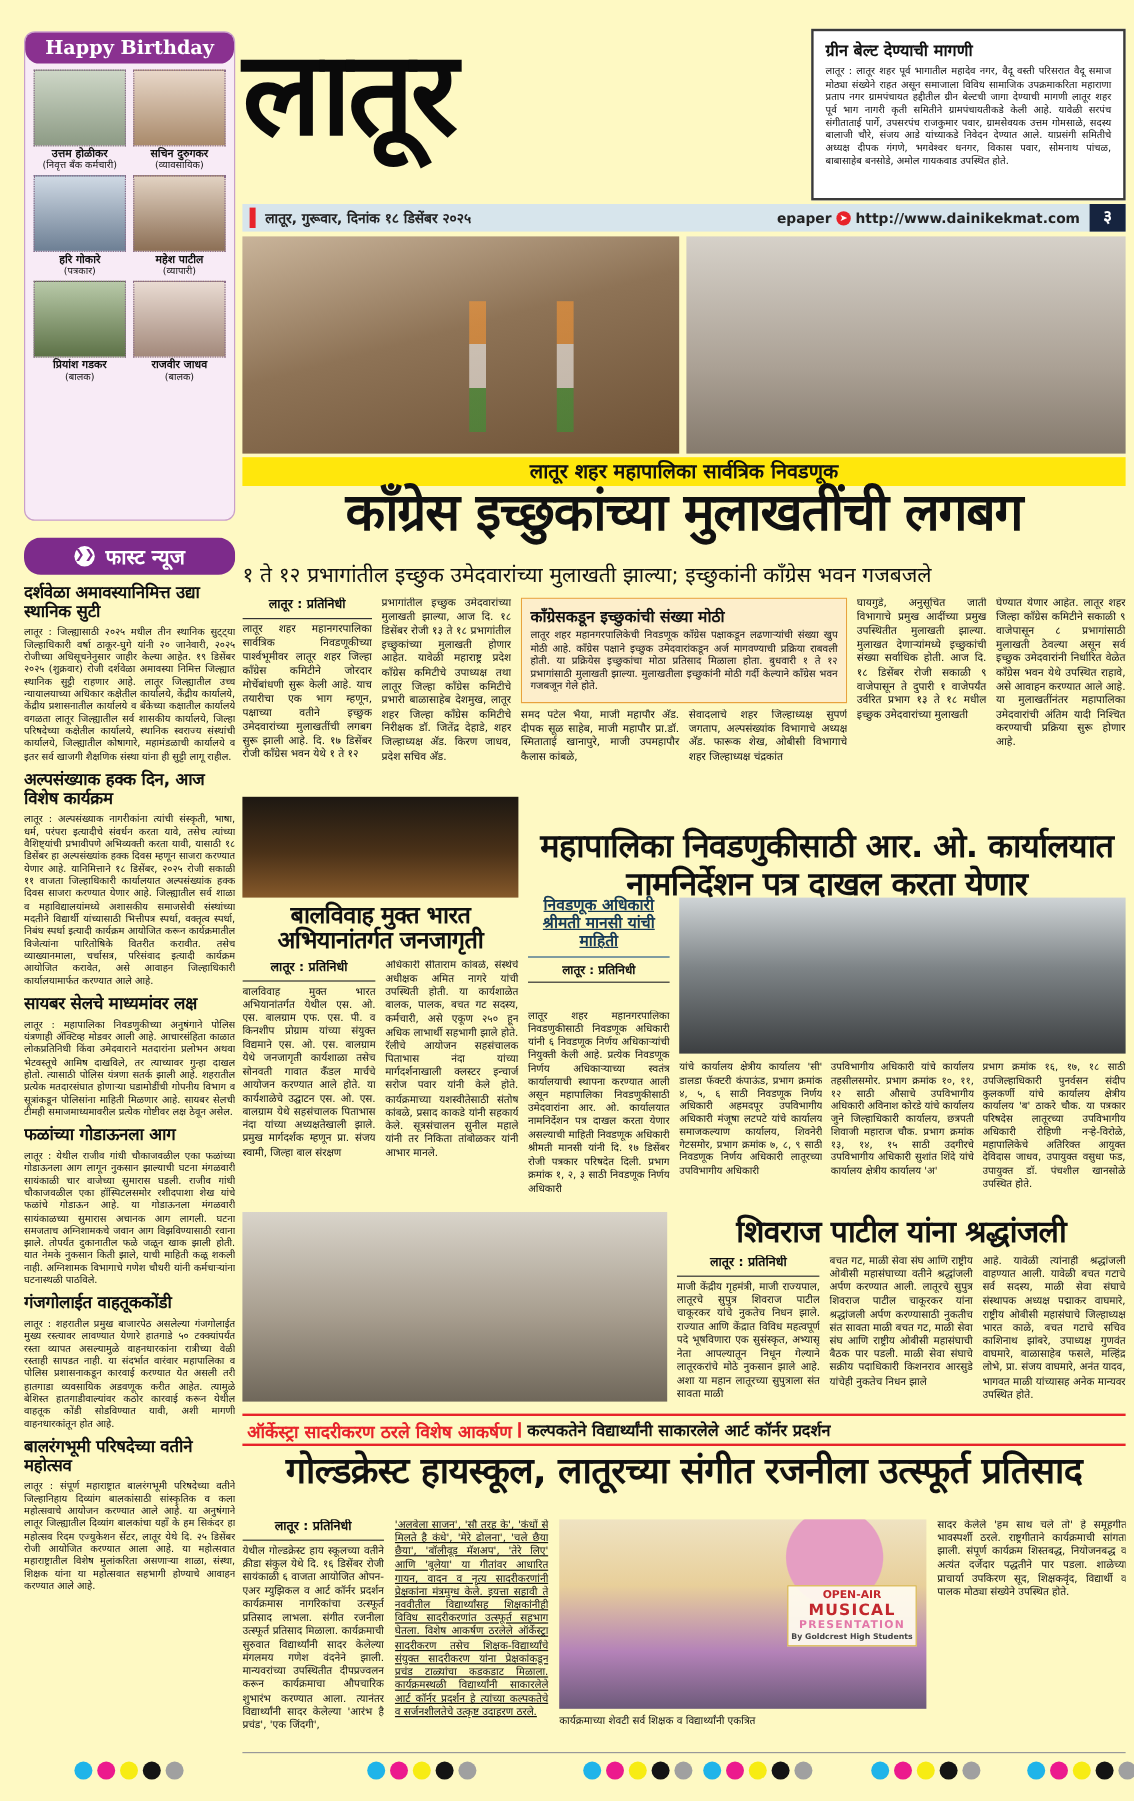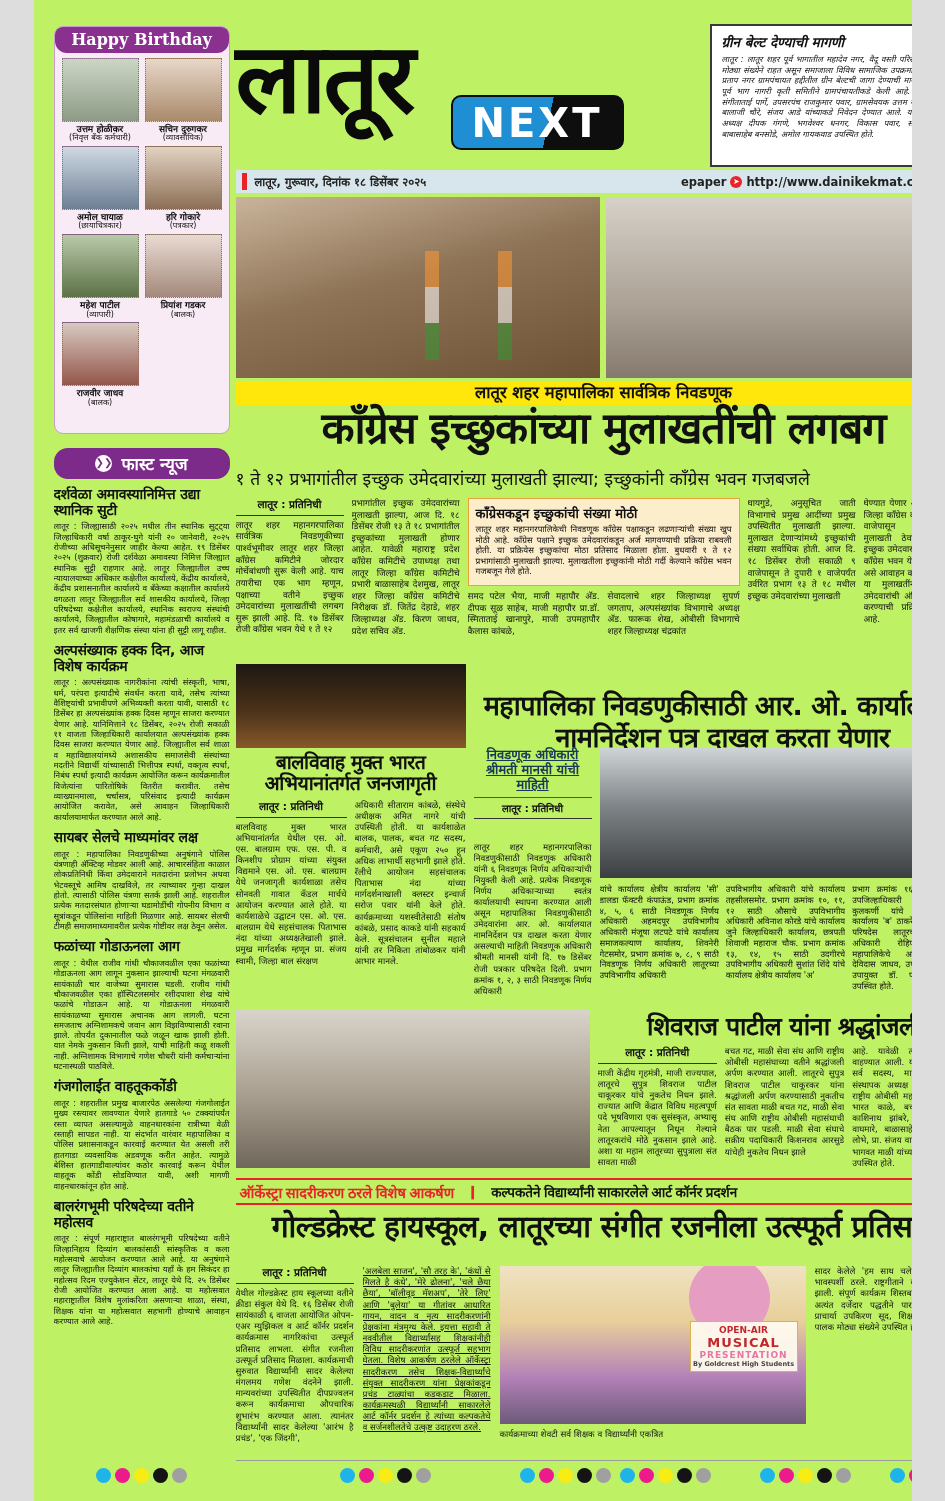--- a/index.html
+++ b/index.html
@@ -1,17 +1,17 @@
 <!DOCTYPE html>
 <html><head>
 <meta charset="utf-8">
 <style>
   * { margin:0; padding:0; box-sizing:border-box; }
   body { background:#ddd; font-family:"DejaVu Sans","Liberation Sans",sans-serif; color:#111; }
-  .page { position:relative; width:878px; height:1501px; margin:0 auto; background:#bef264; overflow:hidden; }
+  .page { position:relative; width:945px; height:1501px; margin:0 auto; background:#fef9c3; overflow:hidden; }
   .abs { position:absolute; }
   .jt { text-align:justify; }
   .clip { overflow:hidden; }
 
   
   .bday { left:20px; top:26px; width:176px; height:408px; background:#f8ebf6; border:1px solid #c9a0c9; border-radius:9px; }
   .bday-header { background:#8a3190; color:#fff; border-radius:8px 8px 12px 12px; text-align:center; font-family:"DejaVu Serif","Liberation Serif",serif; font-weight:bold; font-size:16px; padding:3px 0 4px; }
   .bday-grid { display:grid; grid-template-columns:1fr 1fr; gap:3px 6px; padding:5px 7px; }
   .bday-cell { text-align:center; }
   .bday-photo { width:100%; height:64px; border:1px dotted #8a6b8a; background:linear-gradient(180deg,#cdd6c6,#8d9b85); }
@@ -41,21 +41,21 @@
 
   
   .city-title { left:202px; top:28px; width:260px; font-size:97px; font-weight:900; line-height:1.05; letter-spacing:-3px; color:#0a0a0a; }
   .tagline { left:455px; top:36px; width:140px; text-align:center; color:#e8232a; }
   .tagline-small { font-size:14px; font-weight:bold; }
   .tagline-brand { font-size:37px; font-weight:900; line-height:0.95; letter-spacing:-1px; }
   .next-logo { left:417px; top:95px; width:173px; height:55px; border-radius:10px;
      background:linear-gradient(102deg,#1f8ed2 0 56%,#0e0e0e 56% 100%);
      color:#fff; display:flex; align-items:center; justify-content:center; font-size:40px; font-weight:900; letter-spacing:3px; border:2px solid #0e0e0e; }
 
-  .greenbelt { left:676px; top:24px; width:262px; height:143px; border:2px solid #3a3a3a; padding:7px 10px; background:#fff;font-style:italic; }
+  .greenbelt { left:676px; top:24px; width:262px; height:143px; border:2px solid #3a3a3a; padding:7px 10px; background:#fff; }
   .greenbelt h2 { font-size:13.5px; margin-bottom:3px; }
   .greenbelt p { font-size:8.2px; line-height:1.3; text-align:justify; }
 
   .datebar { left:202px; top:170px; width:736px; height:23px; background:#d7e5ec; display:flex; align-items:center; }
   .datebar .redbar { width:5px; height:17px; background:#e8232a; margin:0 8px 0 6px; }
   .datebar .dtext { font-size:11.5px; font-weight:bold; color:#222; }
   .datebar .spacer { flex:1; }
   .datebar .etext { font-size:11.5px; color:#222; font-weight:bold; display:flex; align-items:center; gap:4px; }
   .epaper-ic { width:12px; height:12px; background:#e8232a; border-radius:50%; color:#fff; font-size:8px; line-height:12px; text-align:center; }
   .pagenum { width:30px; height:23px; background:#16243f; color:#fff; font-size:14px; font-weight:bold; text-align:center; line-height:23px; margin-left:8px; }
@@ -99,21 +99,21 @@
   .ro-cols { left:566px; top:884px; width:372px; height:124px; display:flex; gap:7px; }
   .ro-cols .col { flex:1; font-size:8.4px; line-height:1.28; }
 
   
   .shivraj { left:564px; top:1008px; width:374px; height:166px; }
   .shivraj h2 { font-size:25px; font-weight:900; text-align:center; letter-spacing:-0.5px; margin-bottom:4px; }
   .shv-cols { display:flex; gap:8px; height:126px; overflow:hidden; }
   .shv-cols .col { flex:1; font-size:8.6px; line-height:1.3; }
 
   
-  .orch { left:202px; top:1178px; width:736px; height:27px; border-top:2.5px solid #e8232a; border-bottom:2px solid #e8232a; display:flex; align-items:center; gap:13px; padding:0 4px;font-family:Liberation Serif, serif; }
+  .orch { left:202px; top:1178px; width:736px; height:27px; border-top:2.5px solid #e8232a; border-bottom:2px solid #e8232a; display:flex; align-items:center; gap:1px; padding:0 4px; }
   .orch .r { color:#e8232a; font-weight:900; font-size:14.5px; }
   .orch .sep { color:#e8232a; font-weight:900; font-size:13px; }
   .orch .b { color:#111; font-weight:bold; font-size:13.5px; }
 
   
   .gc-head { left:202px; top:1210px; width:736px; text-align:center; font-size:30px; font-weight:900; line-height:1.1; letter-spacing:-0.5px; }
   .gc-row { left:202px; top:1266px; width:736px; height:192px; display:flex; gap:9px; }
   .gc-row .col { font-size:8.6px; line-height:1.3; }
   .gc-c1 { width:118px; min-width:118px; }
   .gc-c2 { width:128px; min-width:128px;text-decoration:underline; }
@@ -149,25 +149,20 @@
         <div class="bday-name">उत्तम होळीकर</div>
         <div class="bday-role">(निवृत्त बँक कर्मचारी)</div>
       </div>
       <div class="bday-cell">
         <div class="bday-photo"></div>
         <div class="bday-name">सचिन दुरुगकर</div>
         <div class="bday-role">(व्यावसायिक)</div>
       </div>
       <div class="bday-cell">
         <div class="bday-photo"></div>
-        <div class="bday-name">अमोल घायाळ</div>
-        <div class="bday-role">(छायाचित्रकार)</div>
-      </div>
-      <div class="bday-cell">
-        <div class="bday-photo"></div>
         <div class="bday-name">हरि गोकारे</div>
         <div class="bday-role">(पत्रकार)</div>
       </div>
       <div class="bday-cell">
         <div class="bday-photo"></div>
         <div class="bday-name">महेश पाटील</div>
         <div class="bday-role">(व्यापारी)</div>
       </div>
       <div class="bday-cell">
         <div class="bday-photo"></div>
@@ -207,21 +202,20 @@
       <h3>गंजगोलाईत वाहतूककोंडी</h3>
       <p>लातूर : शहरातील प्रमुख बाजारपेठ असलेल्या गंजगोलाईत मुख्य रस्त्यावर लावण्यात येणारे हातगाडे ५० टक्क्यांपर्यंत रस्ता व्यापत असल्यामुळे वाहनधारकांना रात्रीच्या वेळी रस्ताही सापडत नाही. या संदर्भात वारंवार महापालिका व पोलिस प्रशासनाकडून कारवाई करण्यात येत असली तरी हातगाडा व्यवसायिक अडवणूक करीत आहेत. त्यामुळे बेशिस्त हातगाडीवाल्यांवर कठोर कारवाई करून येथील वाहतूक कोंडी सोडविण्यात यावी, अशी मागणी वाहनधारकांतून होत आहे.</p>
     </div>
     <div class="fn-item">
       <h3>बालरंगभूमी परिषदेच्या वतीने महोत्सव</h3>
       <p>लातूर : संपूर्ण महाराष्ट्रात बालरंगभूमी परिषदेच्या वतीने जिल्हानिहाय दिव्यांग बालकांसाठी सांस्कृतिक व कला महोत्सवाचे आयोजन करण्यात आले आहे. या अनुषंगाने लातूर जिल्ह्यातील दिव्यांग बालकांचा यहाँ के हम सिकंदर हा महोत्सव रिदम एज्युकेशन सेंटर, लातूर येथे दि. २५ डिसेंबर रोजी आयोजित करण्यात आला आहे. या महोत्सवात महाराष्ट्रातील विशेष मुलांकरिता असणाऱ्या शाळा, संस्था, शिक्षक यांना या महोत्सवात सहभागी होण्याचे आवाहन करण्यात आले आहे.</p>
     </div>
   </div>
 
   <div class="abs city-title">लातूर</div>
-  <div class="abs next-logo">NEXT</div>
 
   <div class="abs greenbelt">
     <h2>ग्रीन बेल्ट देण्याची मागणी</h2>
     <p>लातूर : लातूर शहर पूर्व भागातील महादेव नगर, वैदू वस्ती परिसरात वैदू समाज मोठ्या संख्येने राहत असून समाजाला विविध सामाजिक उपक्रमाकरिता महाराणा प्रताप नगर ग्रामपंचायत हद्दीतील ग्रीन बेल्टची जागा देण्याची मागणी लातूर शहर पूर्व भाग नागरी कृती समितीने ग्रामपंचायतीकडे केली आहे. यावेळी सरपंच संगीताताई पार्गे, उपसरपंच राजकुमार पवार, ग्रामसेवयक उत्तम गोमसाळे, सदस्य बालाजी चौरे, संजय आडे यांच्याकडे निवेदन देण्यात आले. याप्रसंगी समितीचे अध्यक्ष दीपक गंगणे, भगवेश्वर धनगर, विकास पवार, सोमनाथ पांचळ, बाबासाहेब बनसोडे, अमोल गायकवाड उपस्थित होते.</p>
   </div>
 
   <div class="abs datebar">
     <span class="redbar"></span>
     <span class="dtext">लातूर, गुरूवार, दिनांक १८ डिसेंबर २०२५</span>
     <span class="spacer"></span>

